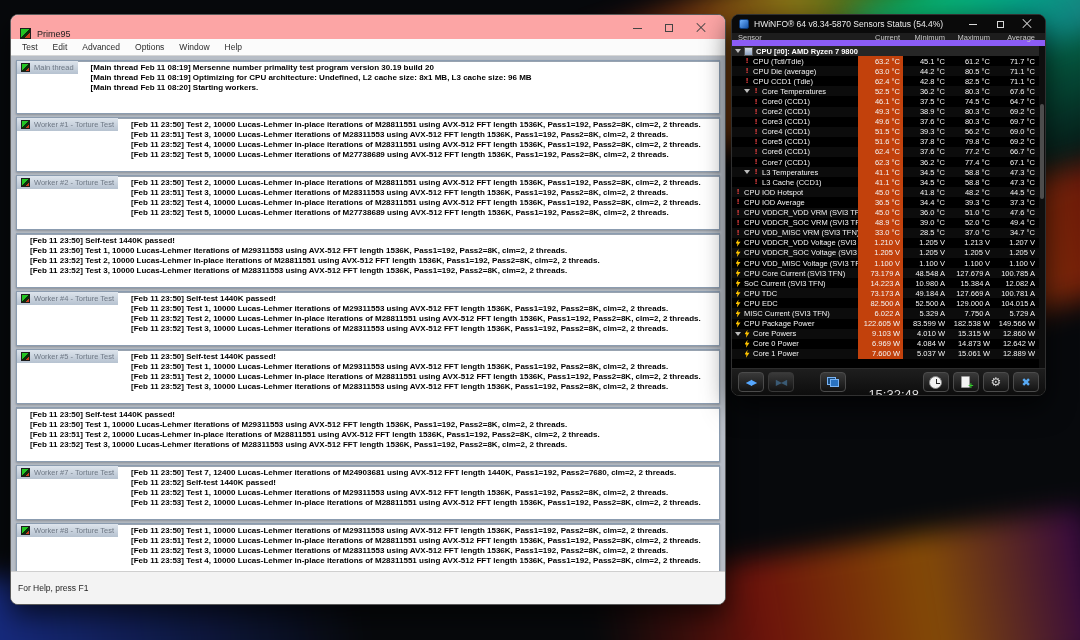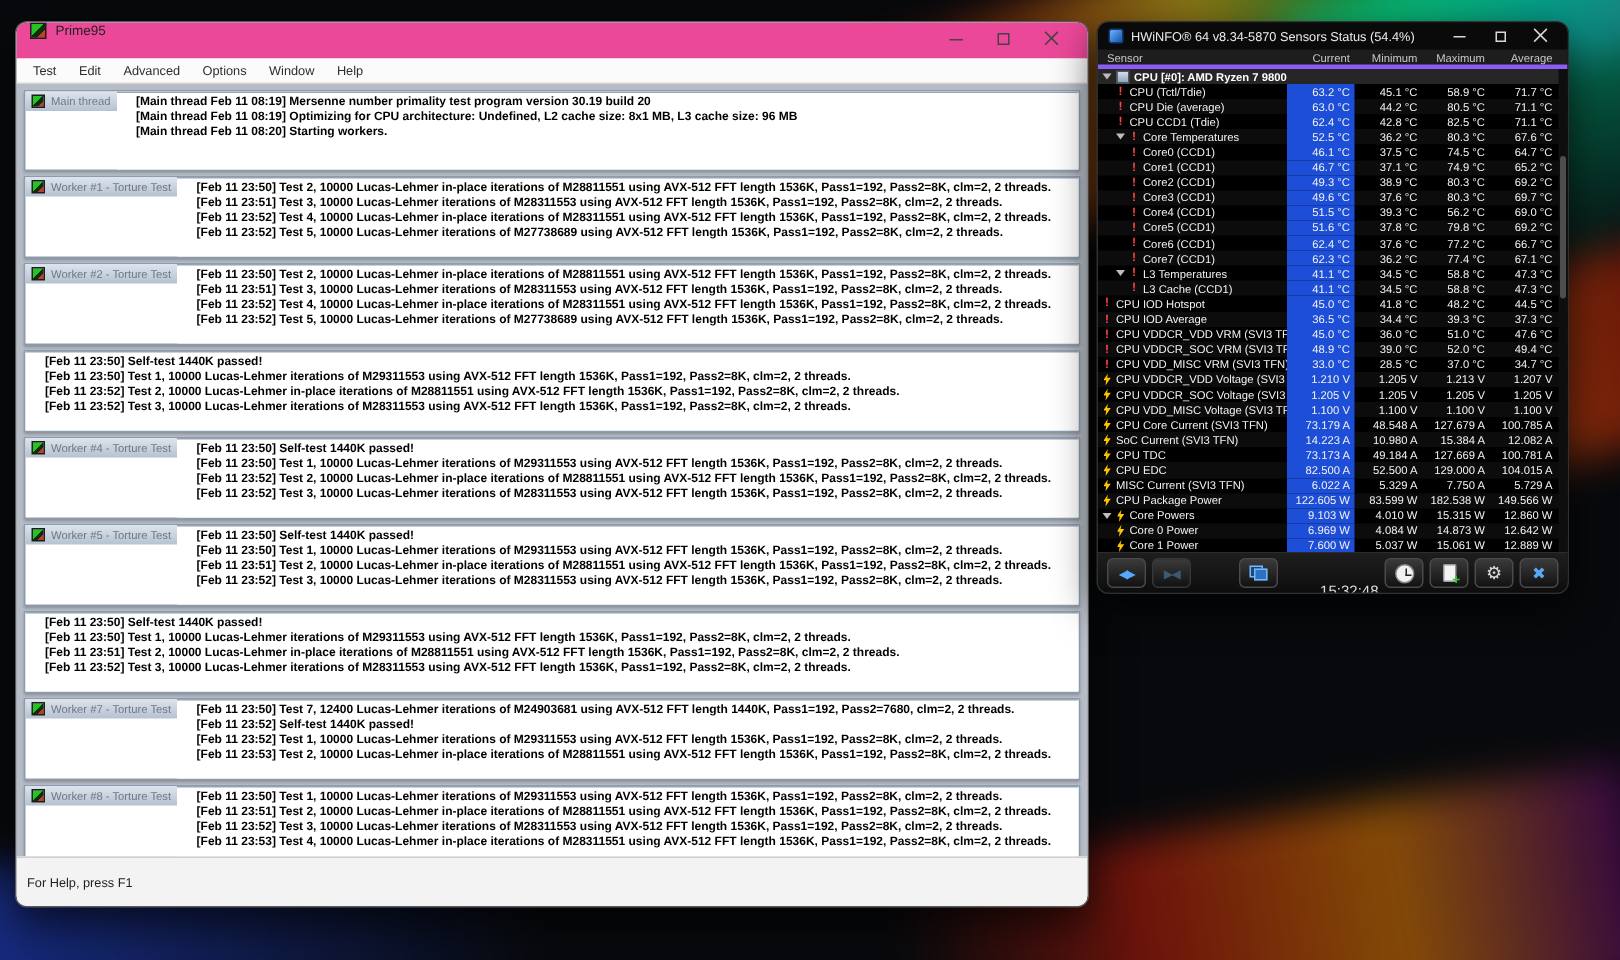--- a/index.html
+++ b/index.html
@@ -16,21 +16,21 @@
     background:linear-gradient(90deg,transparent,rgba(255,90,10,.55),rgba(160,15,5,.55),transparent);filter:blur(14px);}
   .beam-blue{left:-70px;top:560px;width:430px;height:130px;transform:rotate(-7deg);
     background:linear-gradient(90deg,rgba(40,80,255,.55),rgba(10,20,80,0));filter:blur(13px);}
   .beam-red{left:600px;top:545px;width:500px;height:150px;transform:rotate(-9deg);
     background:linear-gradient(90deg,transparent,rgba(210,30,10,.5),rgba(255,140,0,.5),rgba(100,0,130,.45));filter:blur(13px);}
 
   
   .p95{position:absolute;left:10px;top:14px;width:716px;height:591px;background:#eef0f2;
     border:1px solid #5a5a5a;border-radius:8px;overflow:hidden;display:flex;flex-direction:column;
     box-shadow:0 10px 28px rgba(0,0,0,.65);}
-  .p95-tb{height:24px;background:#ec4899;display:flex;align-items:flex-start;gap:6px;padding:0 9px;flex:none;}
+  .p95-tb{height:24px;background:#fca5a5;display:flex;align-items:flex-end;gap:6px;padding:0 9px;flex:none;}
   .appicon{width:11px;height:11px;border:1px solid #1d1d1d;background:
     linear-gradient(135deg,#23c523 0 46%,#0c2e0c 46% 72%,#c83c1e 72%);flex:none;}
   .p95-title{font-size:9px;color:#1f1f1f;}
   .wc-group{margin-left:auto;display:flex;align-items:center;gap:2px;}
   .wc{width:30px;height:22px;display:flex;align-items:center;justify-content:center;}
   .gl-min{width:9px;height:1px;background:#444;}
   .gl-max{width:8px;height:8px;border:1px solid #444;}
   .gl-x{position:relative;width:10px;height:10px;}
   .gl-x::before,.gl-x::after{content:"";position:absolute;left:-1px;top:4px;width:12px;height:1px;background:#444;}
   .gl-x::before{transform:rotate(45deg);} .gl-x::after{transform:rotate(-45deg);}
@@ -53,54 +53,54 @@
   .hw{position:absolute;left:731px;top:14px;width:315px;height:382px;background:#050505;border:1px solid #303030;
     border-radius:8px;overflow:hidden;display:flex;flex-direction:column;box-shadow:0 10px 28px rgba(0,0,0,.7);}
   .hw-tb{height:18px;background:#0a0a0a;display:flex;align-items:center;gap:5px;padding:0 7px;flex:none;}
   .hw-appicon{width:10px;height:10px;border-radius:2px;background:linear-gradient(135deg,#6fb2ff,#1553a8);
     border:1px solid #0e3a77;flex:none;}
   .hw-title{font-size:8.5px;color:#ececec;flex:1;white-space:nowrap;overflow:hidden;}
   .hw-wc{width:22px;height:16px;display:flex;align-items:center;justify-content:center;}
   .hw-wc .gl-min{background:#d9d9d9;width:8px;}
   .hw-wc .gl-max{border-color:#d9d9d9;width:7px;height:7px;}
   .hw-wc .gl-x::before,.hw-wc .gl-x::after{background:#d9d9d9;}
-  .hw-head{height:13px;background:#1d1d1d;border-bottom:3px solid #8b5cf6;display:flex;align-items:center;
+  .hw-head{height:13px;background:#1d1d1d;border-bottom:6px solid #8b5cf6;display:flex;align-items:flex-start;
     font-size:7.5px;color:#c8c8c8;padding-right:7px;flex:none;}
   .hcell{width:45px;text-align:right;padding-right:3px;}
   .hcell:first-child{flex:1;text-align:left;padding-left:6px;}
   .hw-list{flex:1;position:relative;background:#000;overflow:hidden;}
   .row{height:10.1px;display:flex;align-items:stretch;font-size:7.5px;color:#f2f2f2;padding-right:7px;}
   .row:nth-child(odd){background:#0c0c0c;}
   .rname{flex:1;display:flex;align-items:center;gap:3px;white-space:nowrap;overflow:hidden;}
   .lvl0 .rname{padding-left:3px;} .lvl1 .rname{padding-left:12px;} .lvl2 .rname{padding-left:21px;}
   .chevron{display:none;width:0;height:0;border-left:3px solid transparent;border-right:3px solid transparent;
     border-top:4px solid #bdbdbd;flex:none;}
   .chev .chevron{display:block;}
   .sicon{width:6px;display:flex;align-items:center;justify-content:center;flex:none;}
   .t .sicon::before{content:"!";color:#ff4545;font-weight:bold;font-size:8px;line-height:8px;}
   .b .sicon::before{content:"";width:5px;height:8px;background:#ffc400;
     clip-path:polygon(62% 0,0 58%,38% 58%,30% 100%,100% 36%,52% 36%);}
   .hdr{background:#262626 !important;font-weight:bold;color:#fff;}
   .hdr .sicon{width:9px;}
   .hdr .sicon::before{content:"";width:8px;height:7px;background:linear-gradient(#d4dce8,#8da2c0);border:1px solid #555;}
   .cell{width:45px;display:flex;align-items:center;justify-content:flex-end;padding-right:3px;white-space:nowrap;}
-  .cell.cur{background:#1d4ed8;}
+  .cell.cur{background:#c2410c;}
   .hdr .cell.cur{background:transparent;}
   .hw-scroll{position:absolute;right:0;top:0;bottom:0;width:6px;background:#0e0e0e;}
   .hw-thumb{position:absolute;right:1px;top:58px;width:4px;height:95px;background:#4d4d4d;border-radius:2px;}
   .hw-bar{height:27px;background:linear-gradient(#1e1e1e,#0d0d0d);border-top:1px solid #2c2c2c;display:flex;
     align-items:center;gap:4px;padding:0 6px;flex:none;}
   .tbtn{height:20px;min-width:26px;border:1px solid #4b4b4b;border-radius:4px;
     background:linear-gradient(#3a3a3a,#121212);display:flex;align-items:center;justify-content:center;
     font-size:8px;color:#56a8ff;letter-spacing:-1px;padding:0 3px;}
   .tbtn.dim{color:#3a5a74;border-color:#383838;}
   .winpair{position:relative;width:12px;height:10px;}
   .winpair::before,.winpair::after{content:"";position:absolute;width:7px;height:6px;border:1px solid #79b4f5;background:#184a7d;}
   .winpair::before{left:0;top:0;} .winpair::after{right:0;bottom:0;background:#2a72c0;}
-  .clocktxt{margin-left:auto;font-size:10px;color:#dcdcdc;letter-spacing:0;margin-top:25px;}
+  .clocktxt{margin-left:auto;font-size:13px;color:#dcdcdc;letter-spacing:0;margin-top:25px;}
   .clockface{width:13px;height:13px;border-radius:50%;background:#f2f2f2;border:1px solid #888;position:relative;}
   .clockface::before{content:"";position:absolute;left:6px;top:2px;width:1px;height:5px;background:#222;}
   .clockface::after{content:"";position:absolute;left:6px;top:6px;width:4px;height:1px;background:#222;}
   .pageic{width:9px;height:12px;background:#f4f4f4;border:1px solid #9a9a9a;border-radius:1px;position:relative;}
   .pageic .plus{position:absolute;right:-4px;bottom:-3px;color:#35c72e;font-size:9px;font-weight:bold;line-height:8px;letter-spacing:0;}
   .gear{font-size:12px;color:#d8d8d8;letter-spacing:0;}
   .bluex{font-size:11px;font-weight:bold;color:#58a9f2;letter-spacing:0;}
   .mid-spacer{margin-left:auto;}
 </style>
 </head>
@@ -291,21 +291,21 @@
           <span class="cell"></span>
         </div>
           <div class="row t lvl1">
           <span class="rname">
 
             <span class="sicon"></span>
             <span>CPU (Tctl/Tdie)</span>
           </span>
           <span class="cell cur">63.2 °C</span>
           <span class="cell">45.1 °C</span>
-          <span class="cell">58.9 °C</span>
+          <span class="cell">61.2 °C</span>
           <span class="cell">71.7 °C</span>
         </div>
           <div class="row t lvl1">
           <span class="rname">
 
             <span class="sicon"></span>
             <span>CPU Die (average)</span>
           </span>
           <span class="cell cur">63.0 °C</span>
           <span class="cell">44.2 °C</span>
@@ -342,31 +342,20 @@
           </span>
           <span class="cell cur">46.1 °C</span>
           <span class="cell">37.5 °C</span>
           <span class="cell">74.5 °C</span>
           <span class="cell">64.7 °C</span>
         </div>
           <div class="row t lvl2">
           <span class="rname">
 
             <span class="sicon"></span>
-            <span>Core1 (CCD1)</span>
-          </span>
-          <span class="cell cur">46.7 °C</span>
-          <span class="cell">37.1 °C</span>
-          <span class="cell">74.9 °C</span>
-          <span class="cell">65.2 °C</span>
-        </div>
-          <div class="row t lvl2">
-          <span class="rname">
-
-            <span class="sicon"></span>
             <span>Core2 (CCD1)</span>
           </span>
           <span class="cell cur">49.3 °C</span>
           <span class="cell">38.9 °C</span>
           <span class="cell">80.3 °C</span>
           <span class="cell">69.2 °C</span>
         </div>
           <div class="row t lvl2">
           <span class="rname">
 

